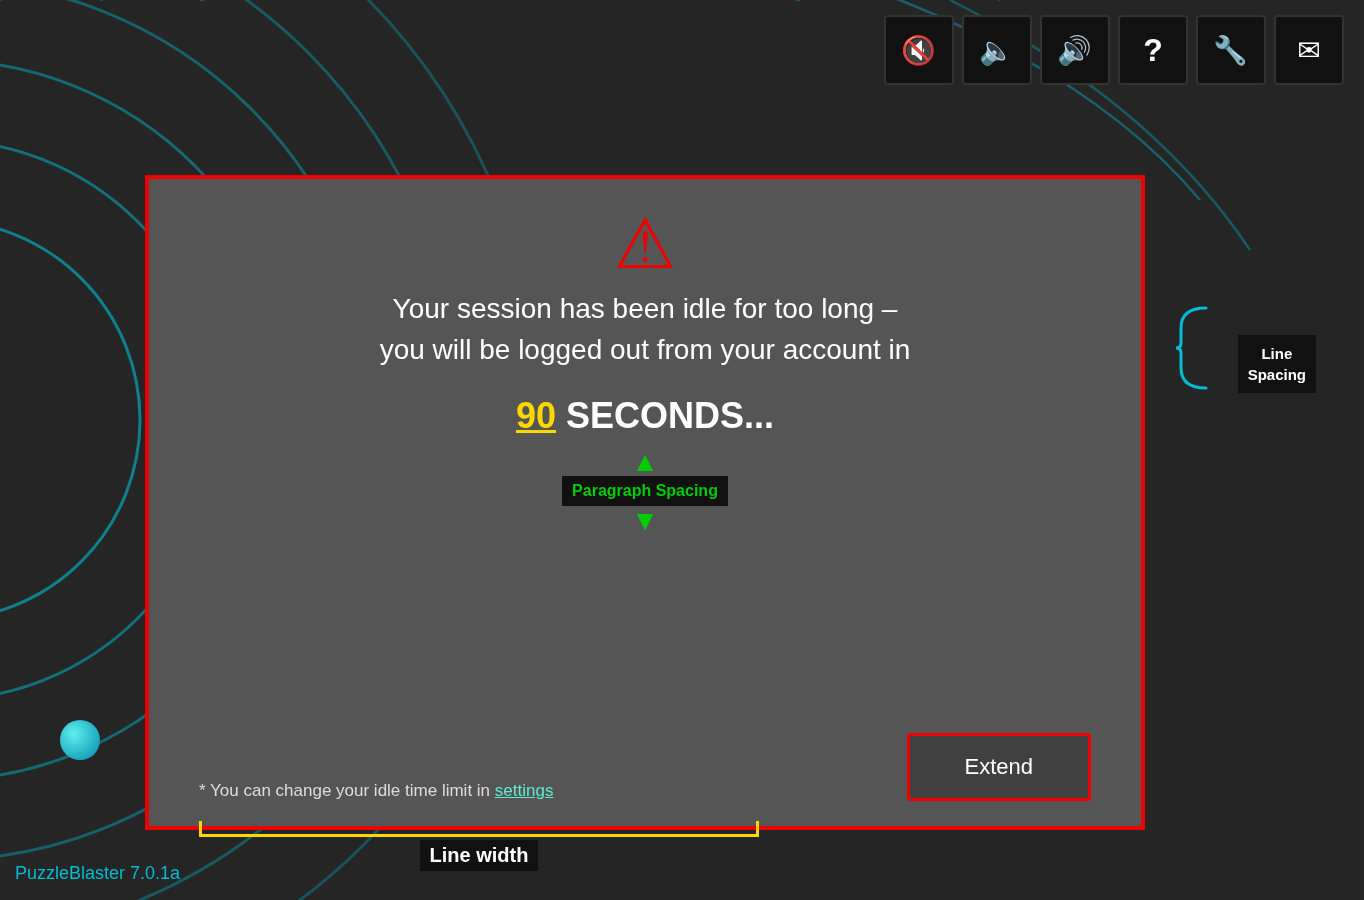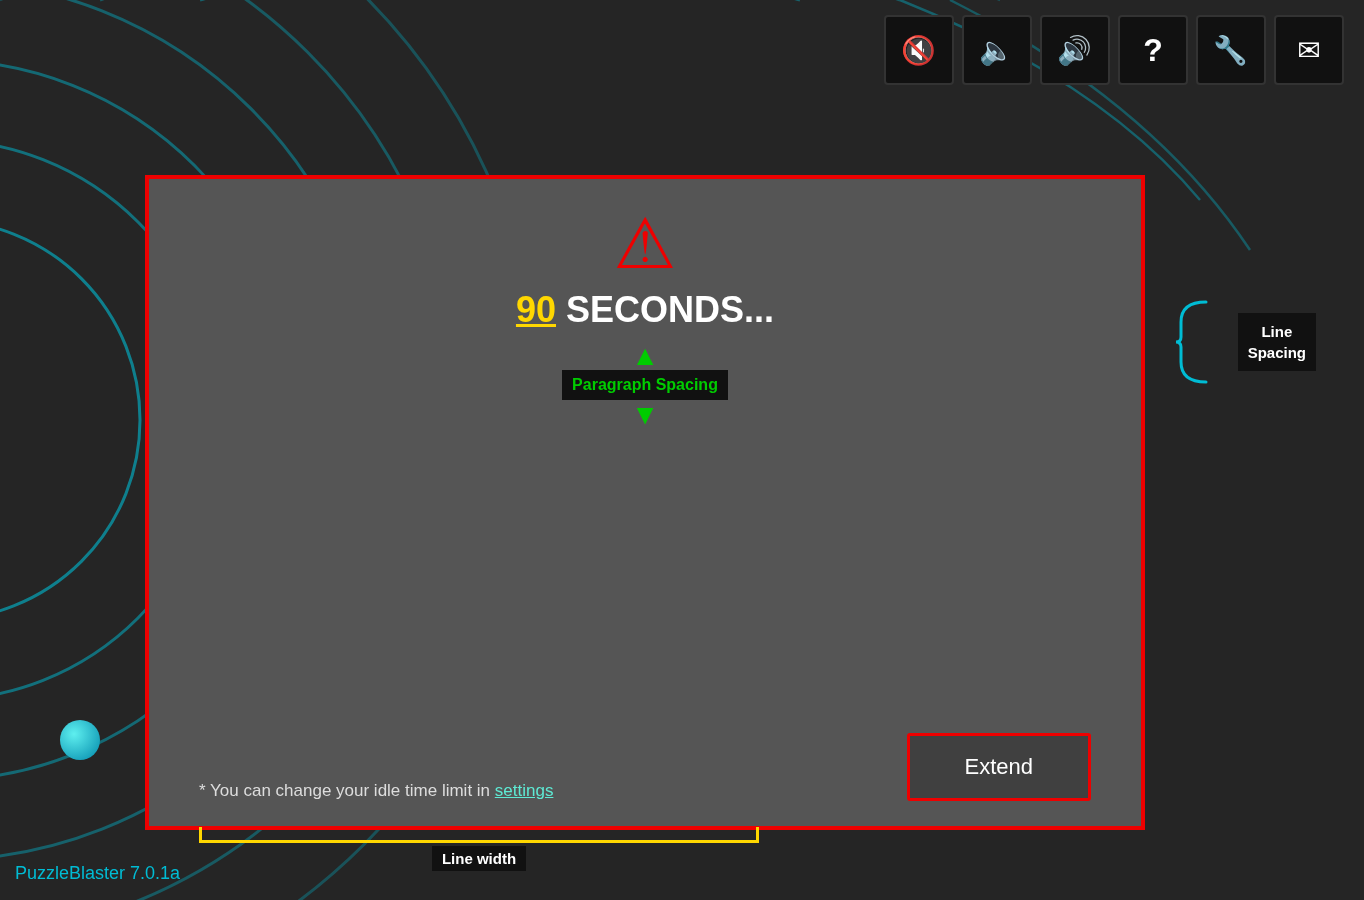--- a/index.html
+++ b/index.html
@@ -183,20 +183,21 @@
   </button>
   <button class="toolbar-btn" title="Email">
     <span>✉</span>
   </button>
 </div>
 
 <div class="modal-outer" style="position:absolute; top:175px; left:145px; width:1000px; height:655px; border:4px solid #e00; background:#555; z-index:5; display:flex; flex-direction:column; align-items:center; padding:30px 50px 25px 50px;">
 
   <div class="warning-icon">⚠</div>
 
+  <div class="idle-message" style="color:#fff; font-size:28px; font-weight:500; text-align:center; line-height:1.45; margin-bottom:25px; max-width:730px;">Your session has been idle for too long –<br>you will be logged out from your account in</div>
 
   <div class="seconds-para-wrapper">
     <div class="seconds-display">
       <span class="seconds-number" style="color:#ffd700;text-decoration:underline;">90</span><span> SECONDS...</span>
     </div>
 
     <div style="position:relative; width:100%; display:flex; flex-direction:column; align-items:center; margin: 4px 0 4px 0;">
       <div style="display:flex; flex-direction:column; align-items:center;">
 
         <div style="color:#00cc00; font-size:28px; line-height:0.9;">▲</div>
@@ -211,28 +212,28 @@
 
   <div style="width:100%; display:flex; align-items:flex-end; justify-content:space-between; margin-top:auto; padding-top:15px; position:relative;">
 
     <div style="position:relative;">
       <div style="color:#ddd; font-size:17px;">
         <span>* You can change your idle time limit in </span><span style="text-decoration:underline; color:#5eead4; cursor:pointer;">settings</span>
       </div>
 
       <div style="position:absolute; bottom:-70px; left:0; display:flex; flex-direction:column; align-items:center; width:560px;">
         <div style="width:560px; height:16px; border-bottom:3px solid #ffd700; border-left:3px solid #ffd700; border-right:3px solid #ffd700;"></div>
-        <div style="background:#111; color:#fff; font-size:15px; font-weight:bold; padding:4px 10px; margin-top:3px; white-space:nowrap;">Line width</div>
+        <div style="background:#111; color:#fff; font-size:20px; font-weight:bold; padding:4px 10px; margin-top:3px; white-space:nowrap;">Line width</div>
       </div>
     </div>
 
     <button class="extend-btn" style="background:#404040; border:3px solid #e00; color:#fff; font-size:22px; padding:18px 55px; cursor:pointer; border-radius:3px; min-width:180px;">Extend</button>
   </div>
 
-  <div style="position:absolute; right:-175px; top:118px; display:flex; align-items:center; gap:22px;">
+  <div style="position:absolute; right:-175px; top:124px; display:flex; align-items:flex-end; gap:22px;">
 
     <svg width="45" height="90" viewBox="0 0 45 90">
       <path d="M 35 5 Q 10 5 10 25 L 10 40 Q 10 45 5 45 Q 10 45 10 50 L 10 65 Q 10 85 35 85" fill="none" stroke="#00bcd4" stroke-width="3" stroke-linecap="round"></path>
     </svg>
     <div style="background:#111; color:#fff; font-size:15px; font-weight:bold; padding:8px 10px; text-align:center; line-height:1.4;">Line<br>Spacing</div>
   </div>
 
 </div>
 
 <div class="version-text" style="position:absolute; bottom:16px; left:15px; color:#00bcd4; font-size:18px; z-index:10;">PuzzleBlaster 7.0.1a</div>

